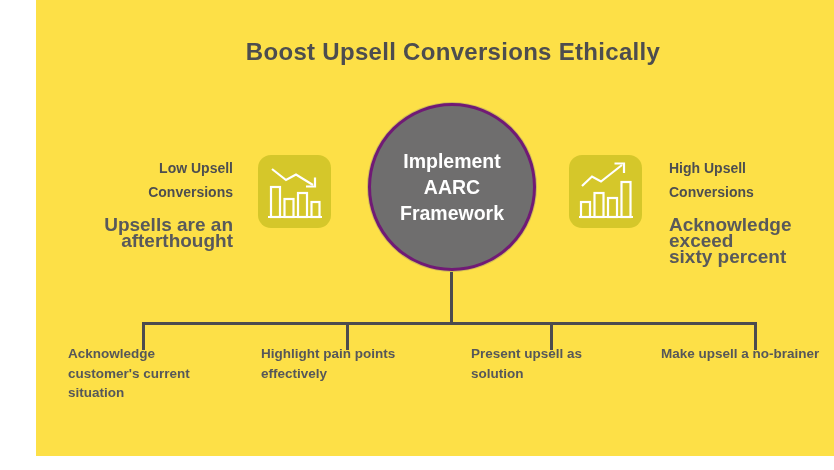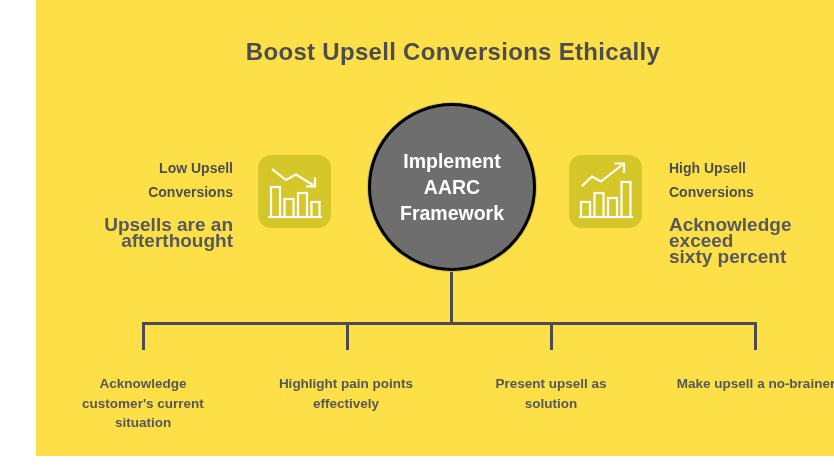--- a/index.html
+++ b/index.html
@@ -60,21 +60,21 @@
   .icon-card svg { display: block; width: 73px; height: 73px; }
   .icon-left { left: 222px; }
   .icon-right { left: 533px; }
   .circle {
     position: absolute;
     left: 332px;
     top: 103px;
     width: 168px;
     height: 168px;
     background: #6f6e6e;
-    border: 3px solid #000000;
+    border: 3px solid #701a75;
     border-radius: 50%;
     box-shadow: 0 0 0 1px rgba(120,120,120,0.35);
     display: flex;
     align-items: center;
     justify-content: center;
   }
   .circle-label {
     font-size: 19.5px;
     font-weight: 700;
     line-height: 26px;
@@ -85,26 +85,26 @@
   .line { position: absolute; background: #4c4c4e; }
   .stem   { left: 414px; top: 272px; width: 2.5px; height: 52px; }
   .hline  { left: 106px; top: 322px; width: 615px; height: 3px; }
   .tick   { width: 2.5px; top: 322px; height: 28px; }
   .tick-1 { left: 106px; }
   .tick-2 { left: 310px; }
   .tick-3 { left: 514px; }
   .tick-4 { left: 718px; }
   .step {
     position: absolute;
-    top: 374px;
+    top: 344px;
     font-size: 13.5px;
     font-weight: 700;
     line-height: 19.5px;
     color: #565759;
-    text-align: center;
+    text-align: left;
     white-space: pre-line;
   }
   .step-1 { left: 32px;  width: 150px; }
   .step-2 { left: 225px; width: 170px; }
   .step-3 { left: 435px; width: 160px; }
   .step-4 { left: 625px; width: 190px; }
 </style>
 </head>
 <body>
 

